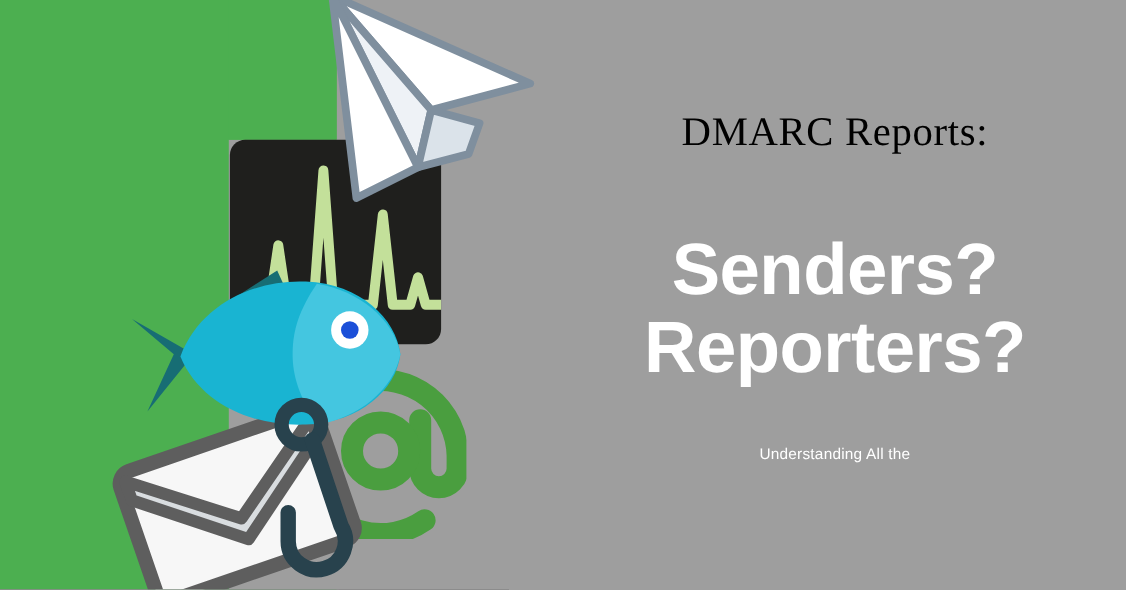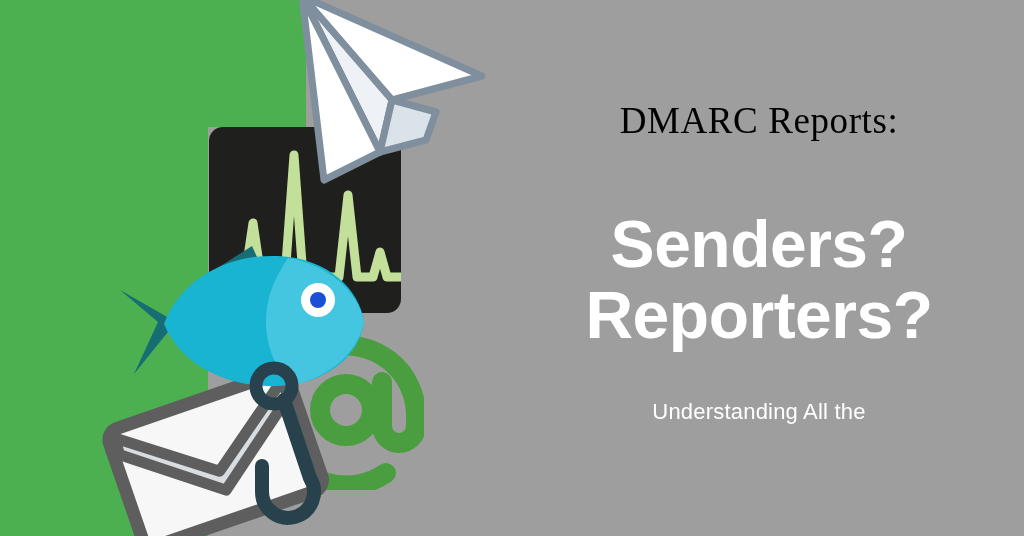--- a/index.html
+++ b/index.html
@@ -140,21 +140,21 @@
     line-height: 71px;
     letter-spacing: -0.5px;
   }
   .headline .hl-line { display: block; }
   .subtitle {
     position: absolute;
     left: 0;
     top: 398px;
     width: 530px;
     color: #ffffff;
-    font-size: 22px;
+    font-size: 14px;
     font-weight: 400;
     line-height: 28px;
     letter-spacing: 0.2px;
   }
   .subtitle .sub-line { display: block; }
 </style>
 </head>
 <body>
 
 <div id="banner">

